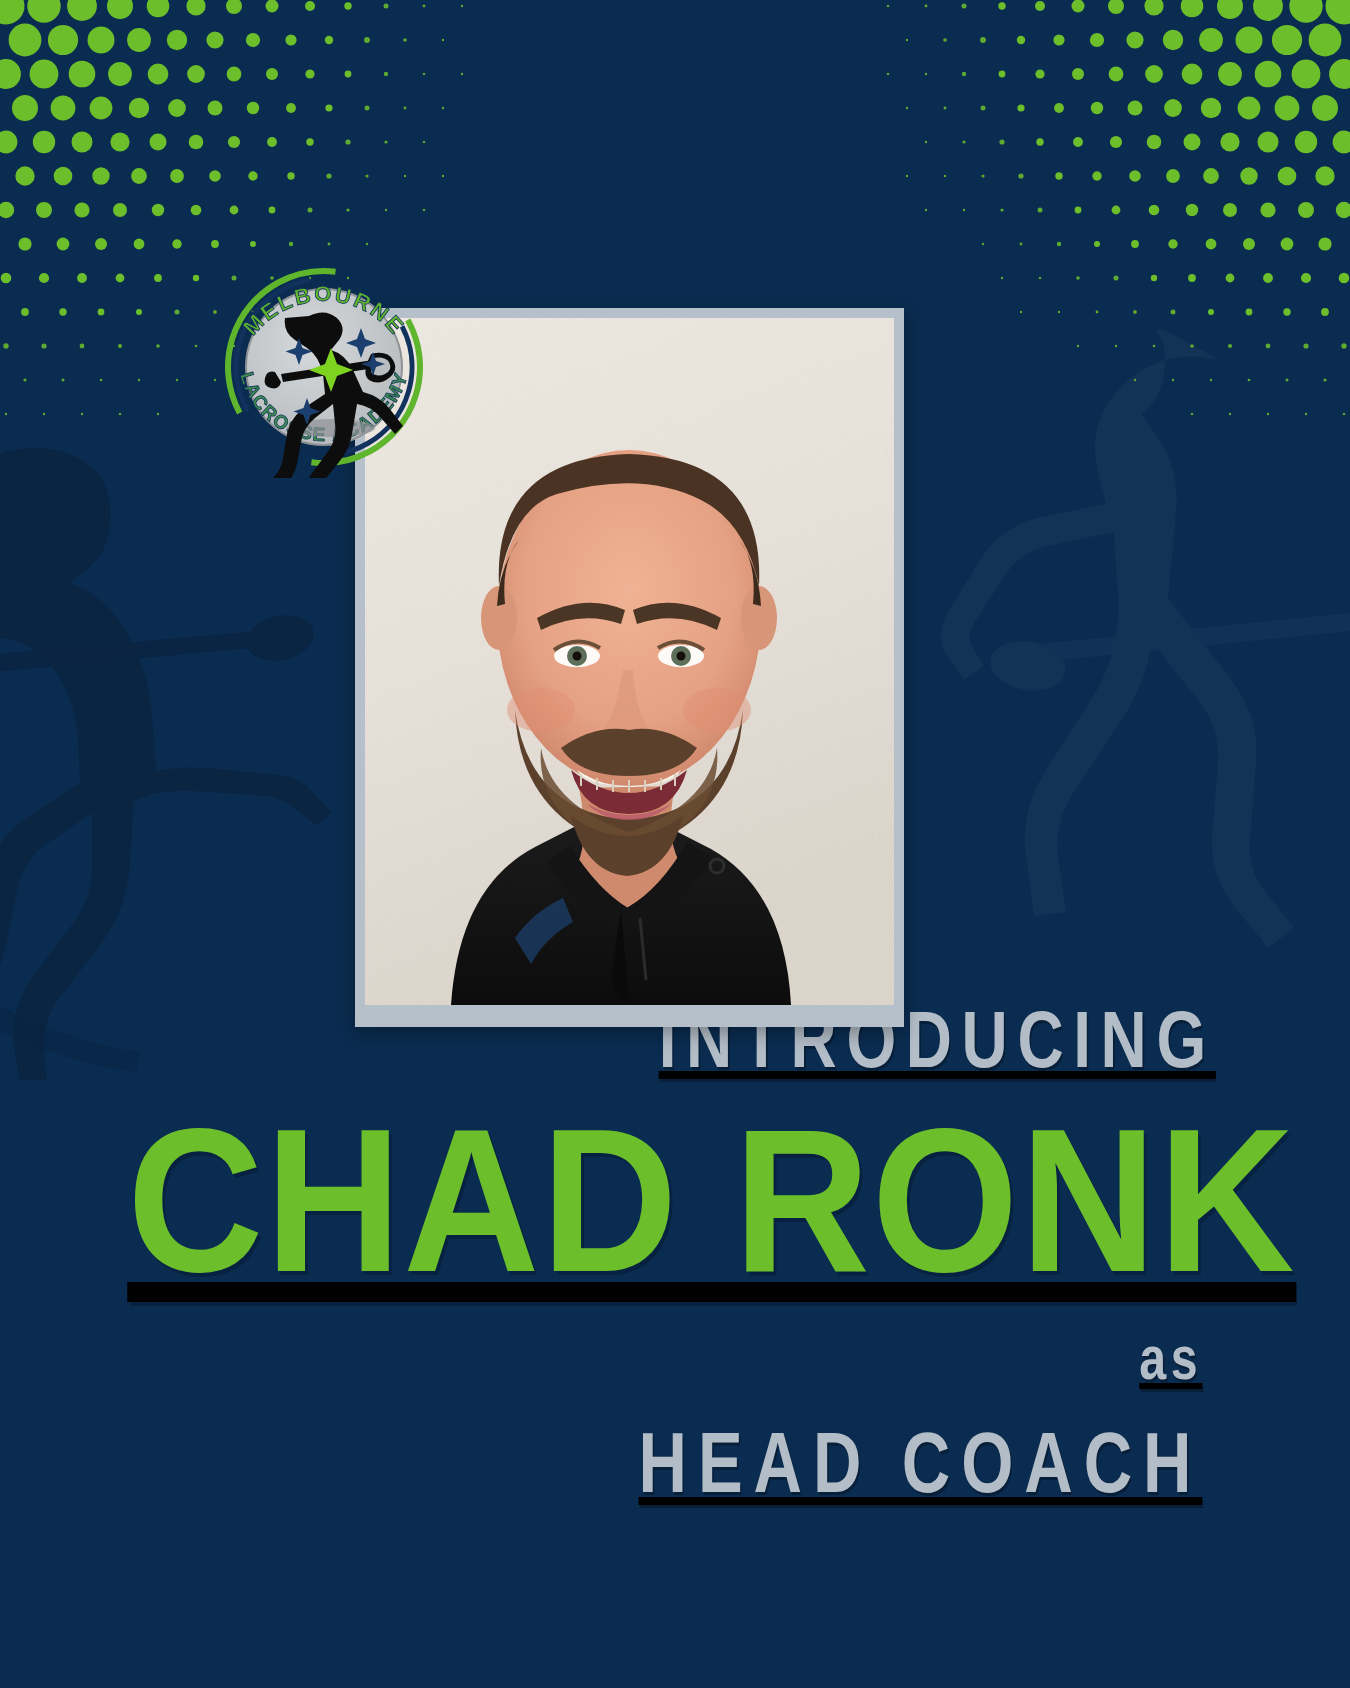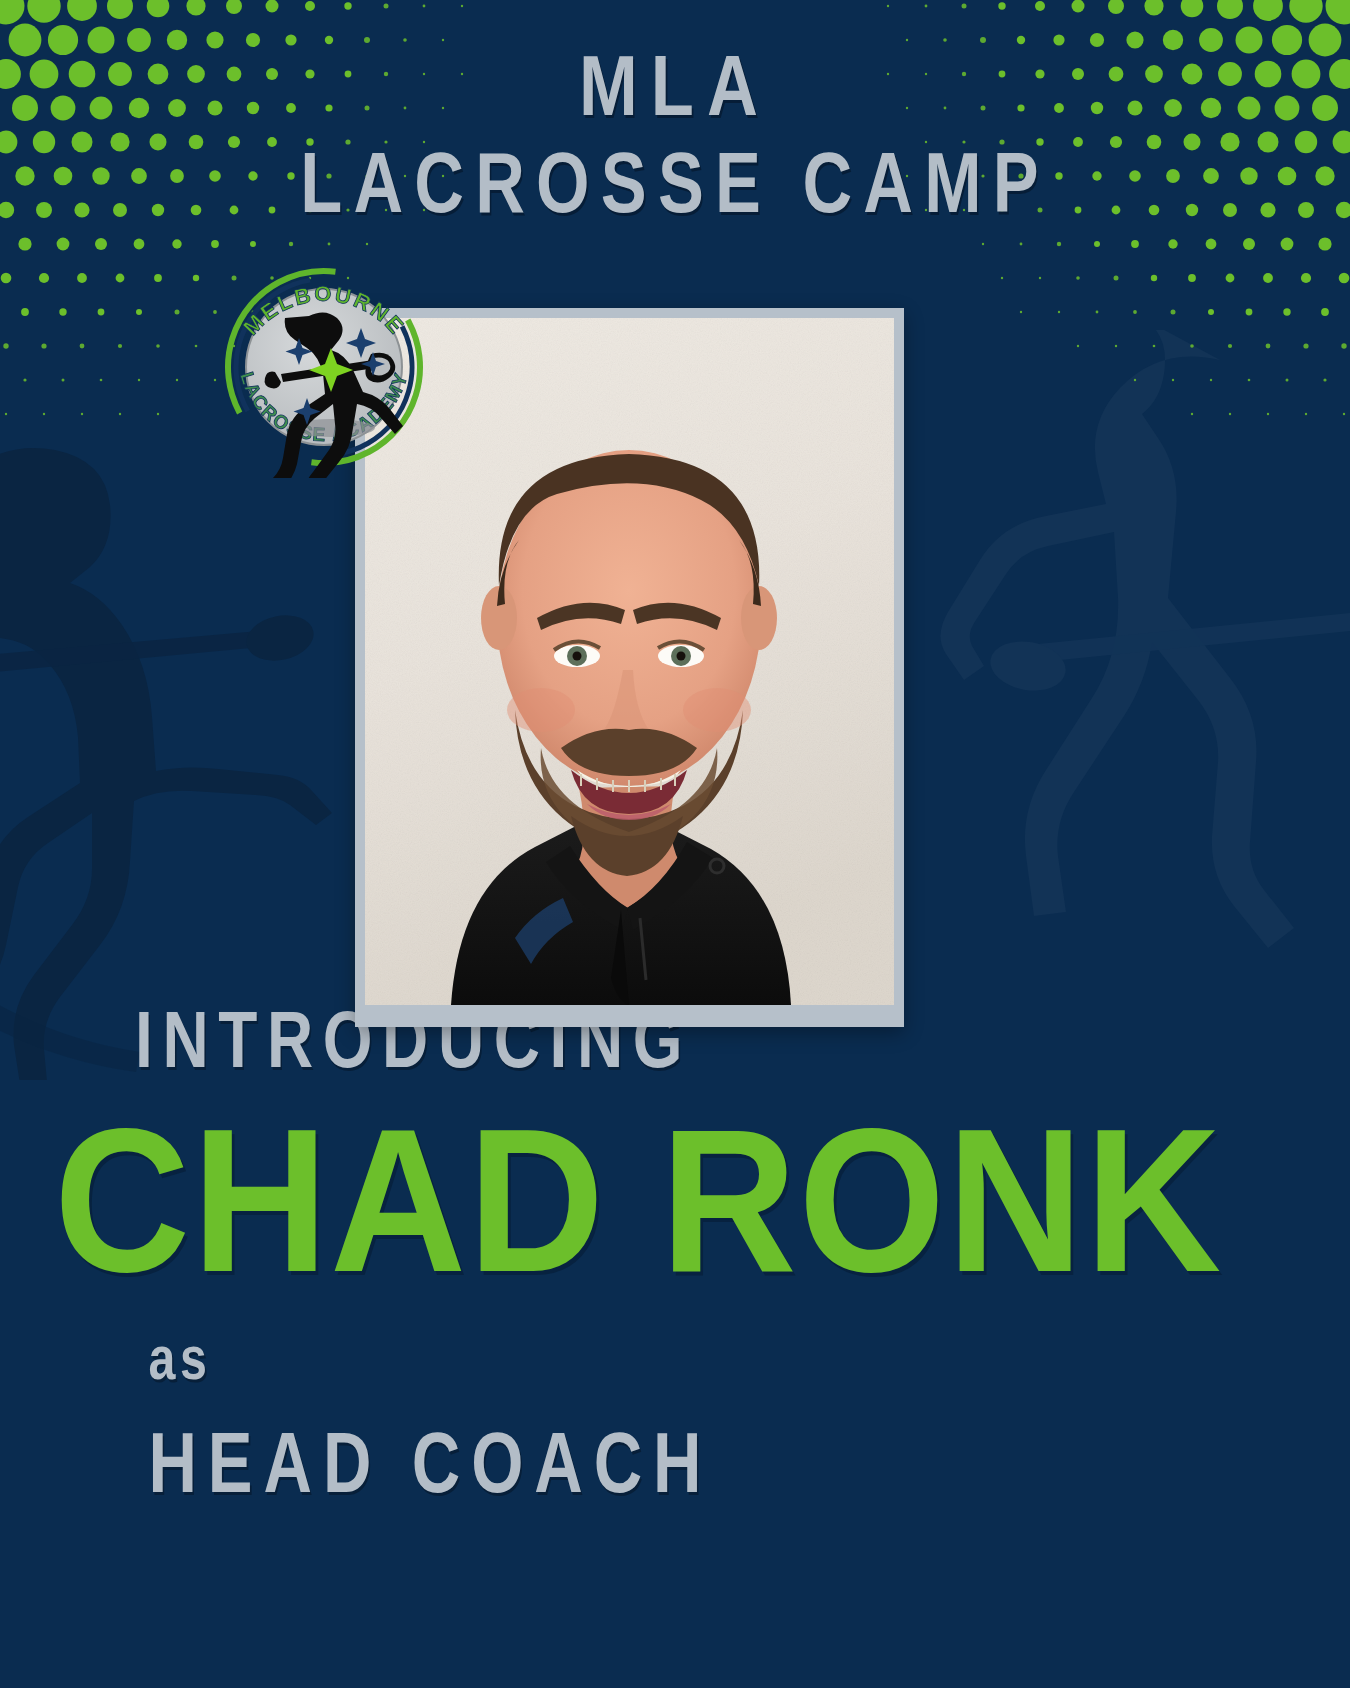--- a/index.html
+++ b/index.html
@@ -119,25 +119,26 @@
     overflow: hidden;
     background: #ece7e0;
   }
 
   
   .portrait { display: block; width: 100%; height: 100%; }
 
   
   .lower {
     position: absolute;
-    left: 0;
+    left: 8px;
     right: 0;
     top: 1000px;
-    text-align: left;
+    text-align: right;
     z-index: 6;
+    text-decoration: underline;
   }
   .introducing {
     color: #b3bdc7;
     font-size: 80px;
     font-weight: 700;
     letter-spacing: 12px;
     line-height: 1;
     transform: scaleX(0.80);
     text-shadow: 2px 3px 0 rgba(4,18,34,0.5);
     white-space: nowrap;
@@ -478,24 +479,20 @@
         <circle cx="177.0" cy="380.0" r="1.2" fill="#6cbf2b" opacity="0.85"></circle>
         <circle cx="215.0" cy="380.0" r="1.2" fill="#6cbf2b" opacity="0.85"></circle>
         <circle cx="6.0" cy="414.0" r="1.2" fill="#6cbf2b" opacity="0.85"></circle>
         <circle cx="44.0" cy="414.0" r="1.2" fill="#6cbf2b" opacity="0.85"></circle>
         <circle cx="82.0" cy="414.0" r="1.2" fill="#6cbf2b" opacity="0.85"></circle>
         <circle cx="120.0" cy="414.0" r="1.2" fill="#6cbf2b" opacity="0.85"></circle>
         <circle cx="158.0" cy="414.0" r="1.2" fill="#6cbf2b" opacity="0.85"></circle>
       </g>
   </svg>
 
-  <div class="head-wrap">
-    <div class="title-line1">MLA</div>
-    <div class="title-line2">LACROSSE CAMP</div>
-  </div>
 
   <div class="photo-frame">
     <div class="photo-inner">
       <svg class="portrait" viewBox="0 0 529 687" preserveAspectRatio="xMidYMid slice" aria-hidden="true">
         <defs>
           <linearGradient id="wall" x1="0" y1="0" x2="0.3" y2="1">
             <stop offset="0" stop-color="#efeae3"></stop>
             <stop offset="0.5" stop-color="#e9e3db"></stop>
             <stop offset="1" stop-color="#ddd6cc"></stop>
           </linearGradient>

